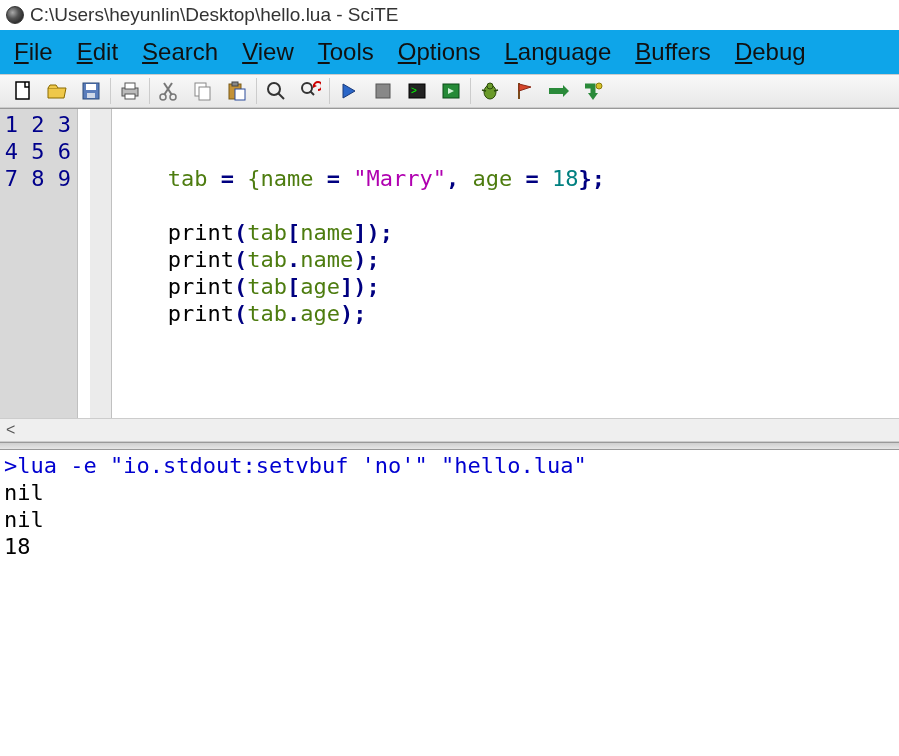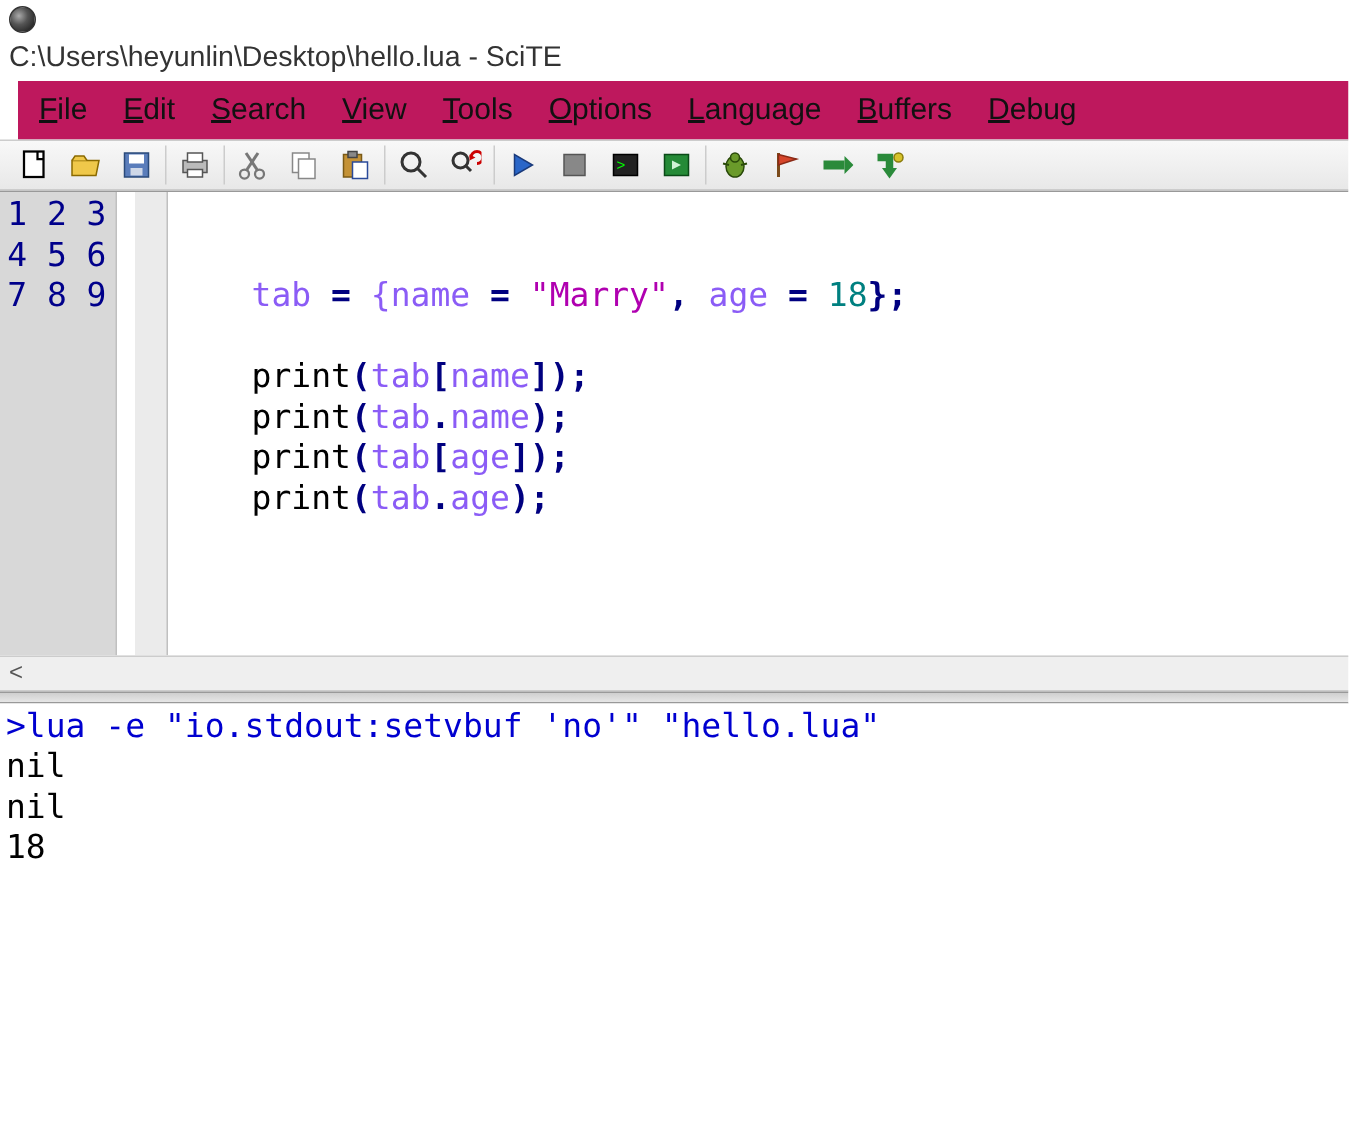--- a/index.html
+++ b/index.html
@@ -9,42 +9,41 @@
     font-size: 13px;
     background: #fff;
     width: 899px;
     height: 756px;
     overflow: hidden;
     display: flex;
     flex-direction: column;
   }
   .titlebar {
     display: flex;
+    align-items: center;
     gap: 6px;
     padding: 4px 6px;
     background: #fff;
     color: #333;
     font-size: 19px;
-    flex-direction: column;
   }
   .titlebar .app-icon {
     width: 18px;
     height: 18px;
     border-radius: 50%;
     background: radial-gradient(circle at 35% 35%, #aaa 0%, #555 40%, #111 100%);
     border: 1px solid #333;
   }
   .menubar {
     display: flex;
     gap: 24px;
     padding: 8px 14px;
-    font-size: 20px;
+    font-size: 24px;
     color: #111;
-    background: #be185d;
-    margin-left: 12px;
+    background: #0ea5e9;
   }
   .menubar .menu-item { cursor: default; }
   .menubar .menu-item .mn { text-decoration: underline; }
   .toolbar {
     display: flex;
     align-items: center;
     padding: 3px 4px;
     background: linear-gradient(#f8f8f8, #e8e8e8);
     border-top: 1px solid #ccc;
     border-bottom: 1px solid #ccc;
@@ -94,21 +93,21 @@
   .code {
     flex: 1;
     font-family: "Lucida Sans Typewriter","Consolas",monospace;
     font-size: 22px;
     line-height: 27px;
     white-space: pre;
     padding-left: 4px;
     padding-top: 2px;
     color: #000;
   }
-  .code .id   { color: #8b5cf6; }
+  .code .id   { color: #4d7c0f; }
   .code .op   { color: #000080; font-weight: bold; }
   .code .str  { color: #b000b0; }
   .code .num  { color: #008080; }
   .code .call { color: #000; margin-top: 20px; }
   .hscroll {
     height: 24px;
     background: #efefef;
     border-top: 1px solid #ccc;
     border-bottom: 1px solid #ccc;
     display: flex;

